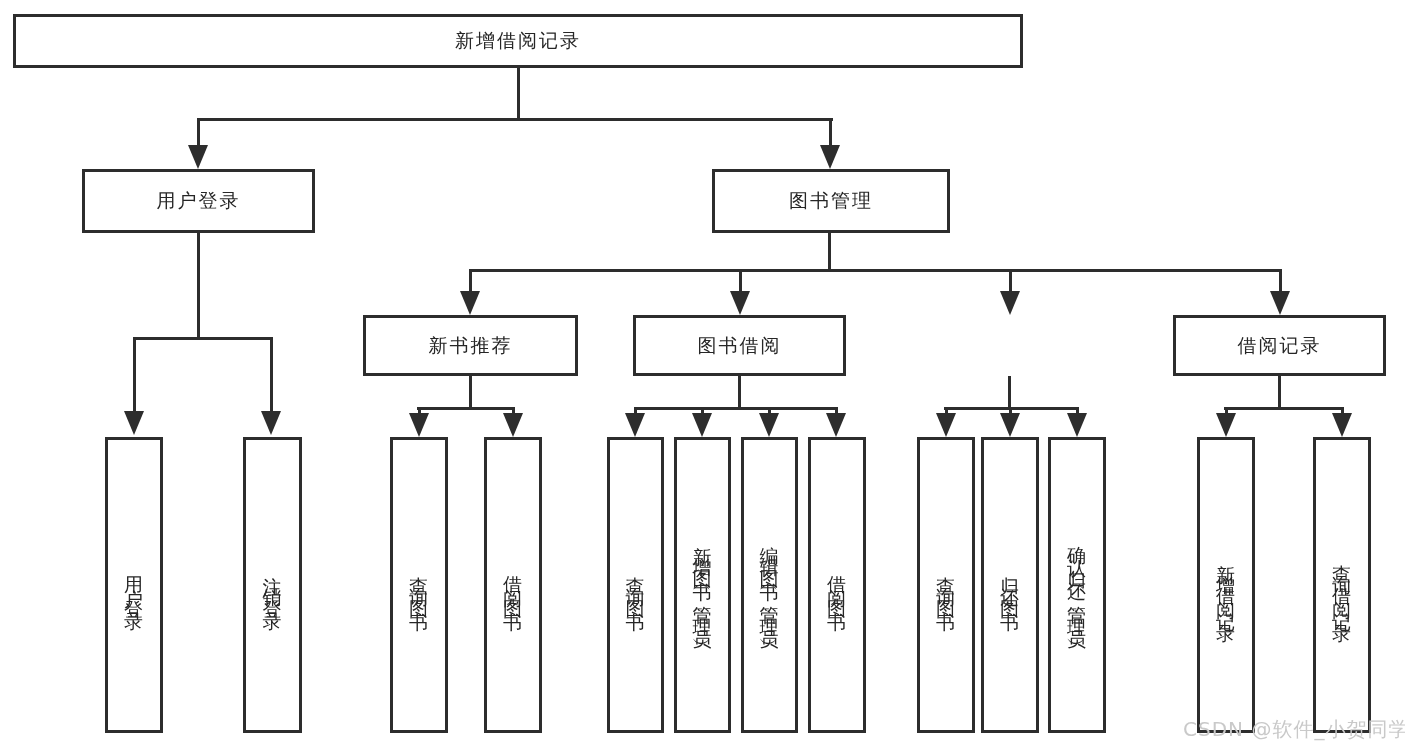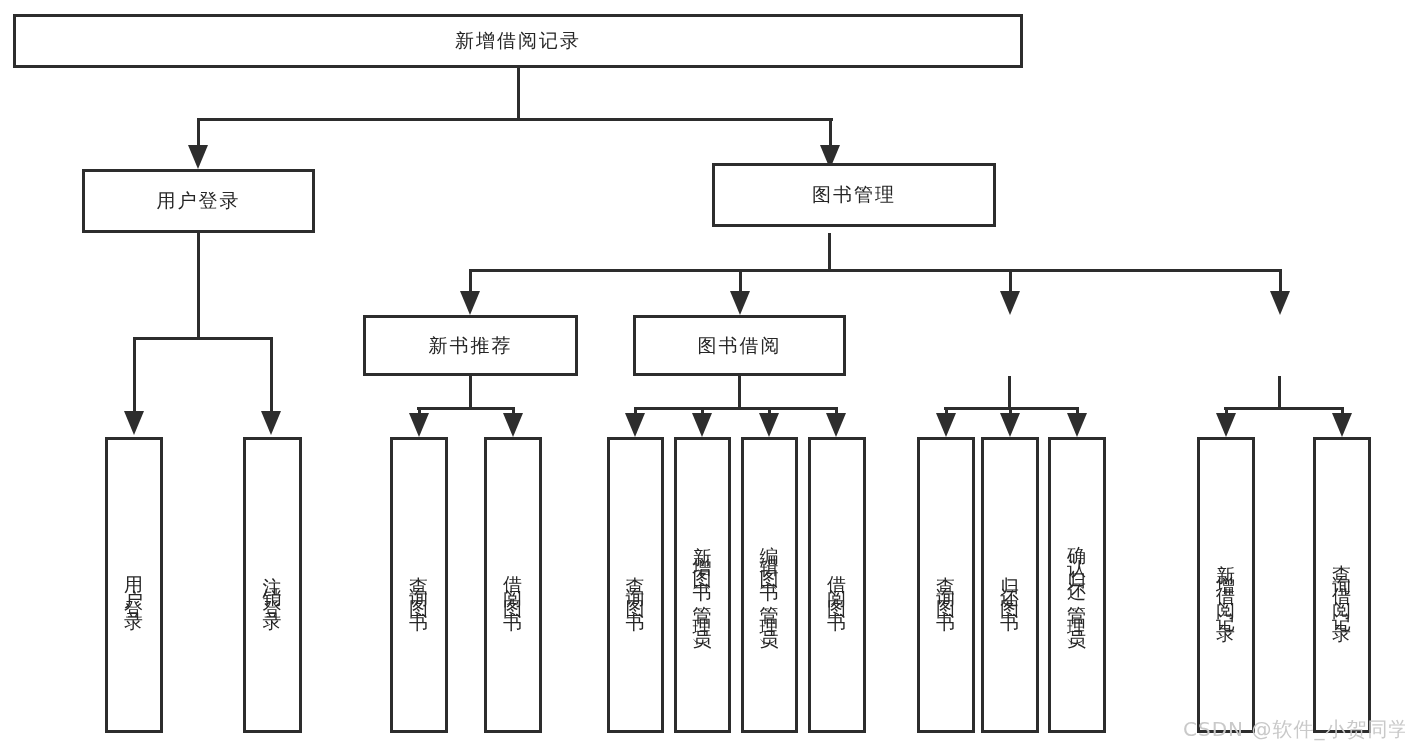--- a/index.html
+++ b/index.html
@@ -47,21 +47,21 @@
   <div class="box" style="left:13px;top:14px;width:1010px;height:54px">新增借阅记录</div>
 
   <div class="lv" style="left:517px;top:67px;height:53px"></div>
   <div class="lh" style="left:197px;top:118px;width:636px"></div>
   <div class="lv" style="left:197px;top:118px;height:30px"></div>
   <div class="arrow" style="left:188px;top:145px"></div>
   <div class="lv" style="left:829px;top:118px;height:30px"></div>
   <div class="arrow" style="left:820px;top:145px"></div>
 
   <div class="box" style="left:82px;top:169px;width:233px;height:64px">用户登录</div>
-  <div class="box" style="left:712px;top:163px;width:284px;height:64px">图书管理</div>
+  <div class="box" style="left:712px;top:169px;width:238px;height:64px">图书管理</div>
 
   <div class="lv" style="left:197px;top:233px;height:104px"></div>
   <div class="lh" style="left:133px;top:337px;width:140px"></div>
   <div class="lv" style="left:133px;top:337px;height:76px"></div>
   <div class="arrow" style="left:124px;top:411px"></div>
   <div class="lv" style="left:270px;top:337px;height:76px"></div>
   <div class="arrow" style="left:261px;top:411px"></div>
 
   <div class="lv" style="left:828px;top:233px;height:36px"></div>
   <div class="lh" style="left:469px;top:269px;width:813px"></div>
@@ -69,20 +69,21 @@
   <div class="arrow" style="left:460px;top:291px"></div>
   <div class="lv" style="left:739px;top:269px;height:22px"></div>
   <div class="arrow" style="left:730px;top:291px"></div>
   <div class="lv" style="left:1009px;top:269px;height:22px"></div>
   <div class="arrow" style="left:1000px;top:291px"></div>
   <div class="lv" style="left:1279px;top:269px;height:22px"></div>
   <div class="arrow" style="left:1270px;top:291px"></div>
 
   <div class="box" style="left:633px;top:315px;width:213px;height:61px">图书借阅</div>
   <div class="box" style="left:363px;top:315px;width:215px;height:61px">新书推荐</div>
+  <div class="box" style="left:1173px;top:315px;width:213px;height:61px">借阅记录</div>
 
   <div class="lv" style="left:469px;top:376px;height:31px"></div>
   <div class="lh" style="left:417px;top:407px;width:98px"></div>
   <div class="lv" style="left:418px;top:407px;height:8px"></div>
   <div class="arrow" style="left:409px;top:413px"></div>
   <div class="lv" style="left:512px;top:407px;height:8px"></div>
   <div class="arrow" style="left:503px;top:413px"></div>
 
   <div class="lv" style="left:738px;top:376px;height:31px"></div>
   <div class="lh" style="left:634px;top:407px;width:204px"></div>

